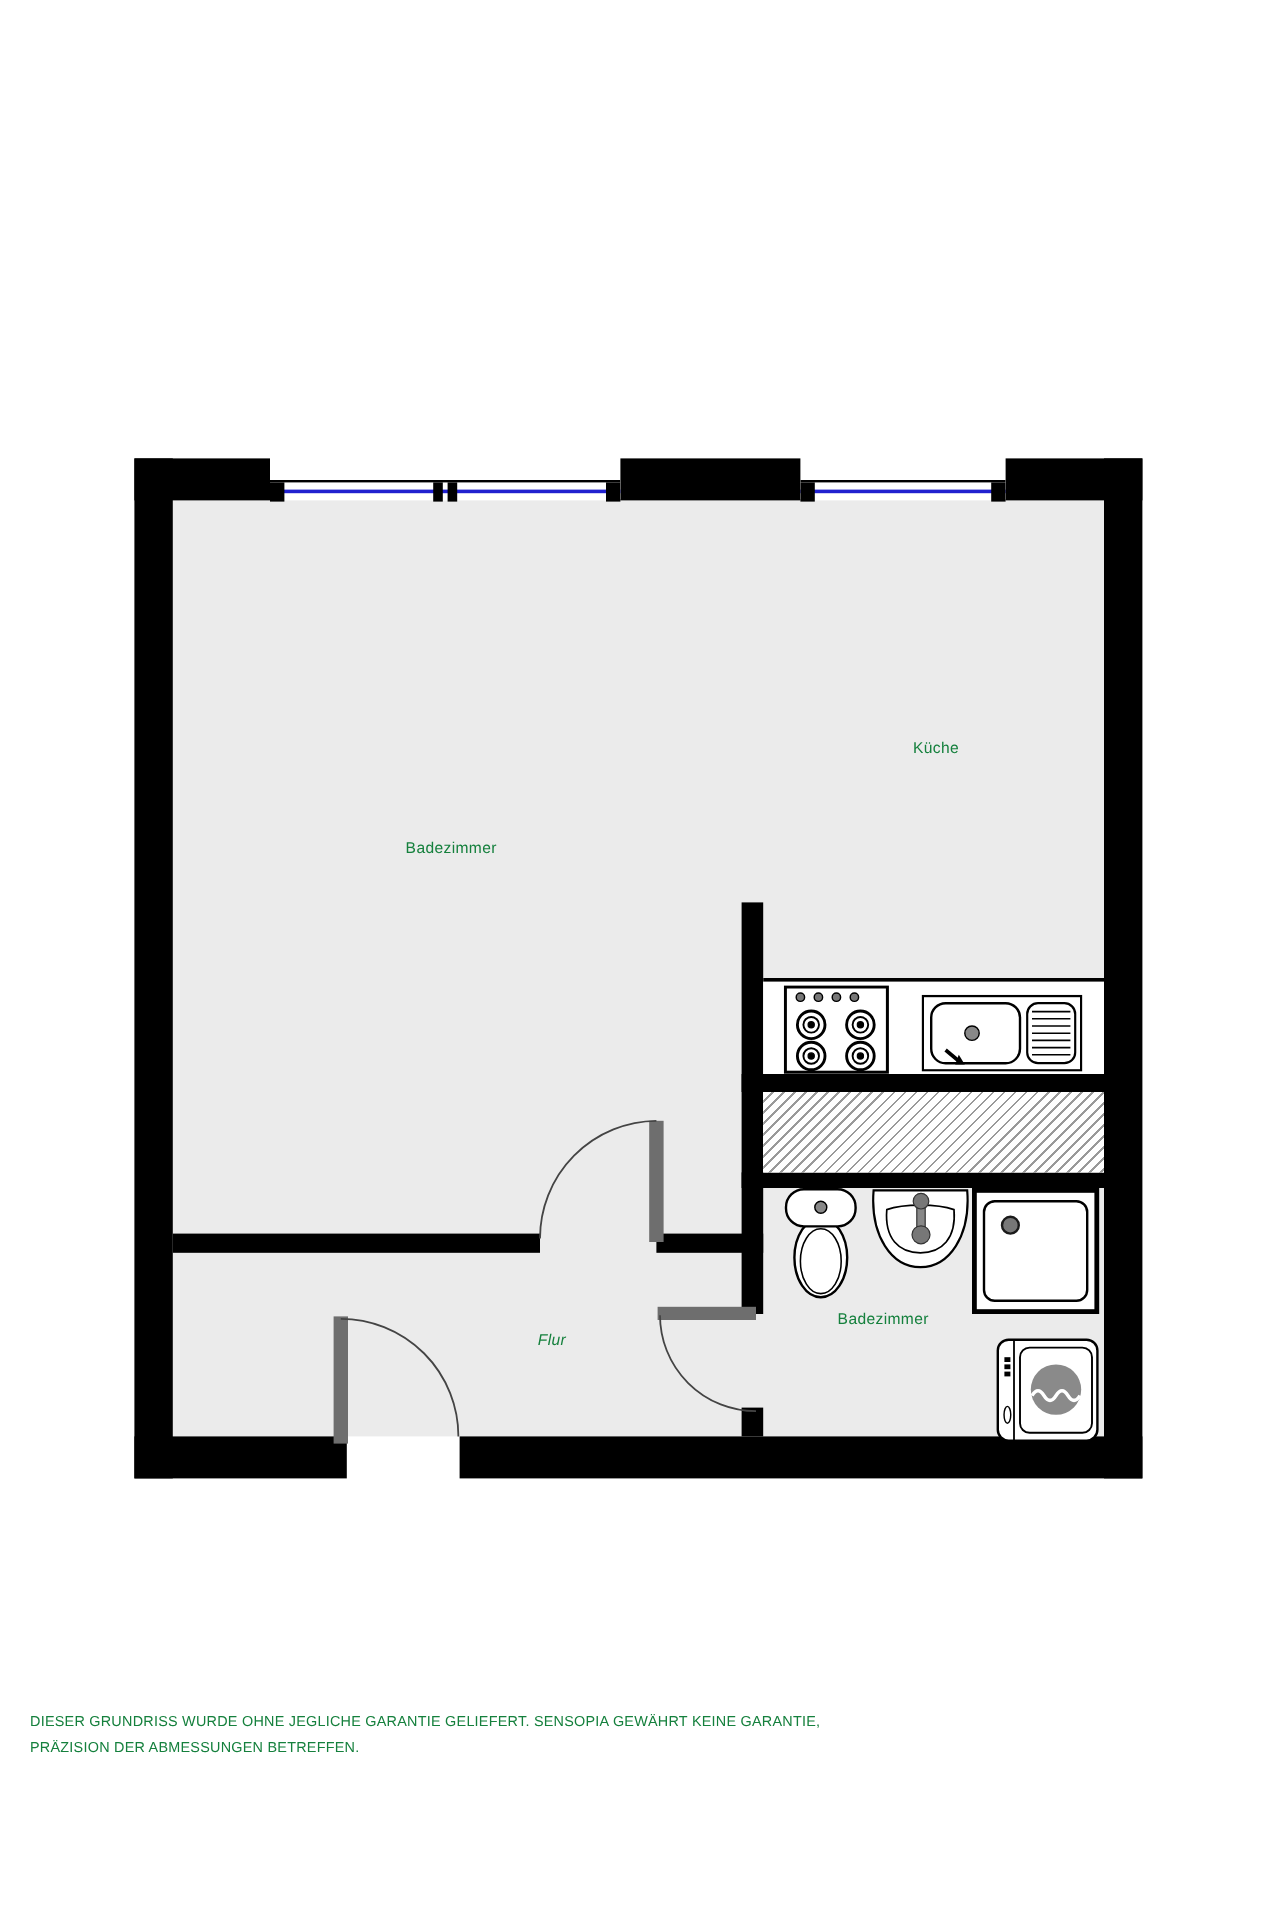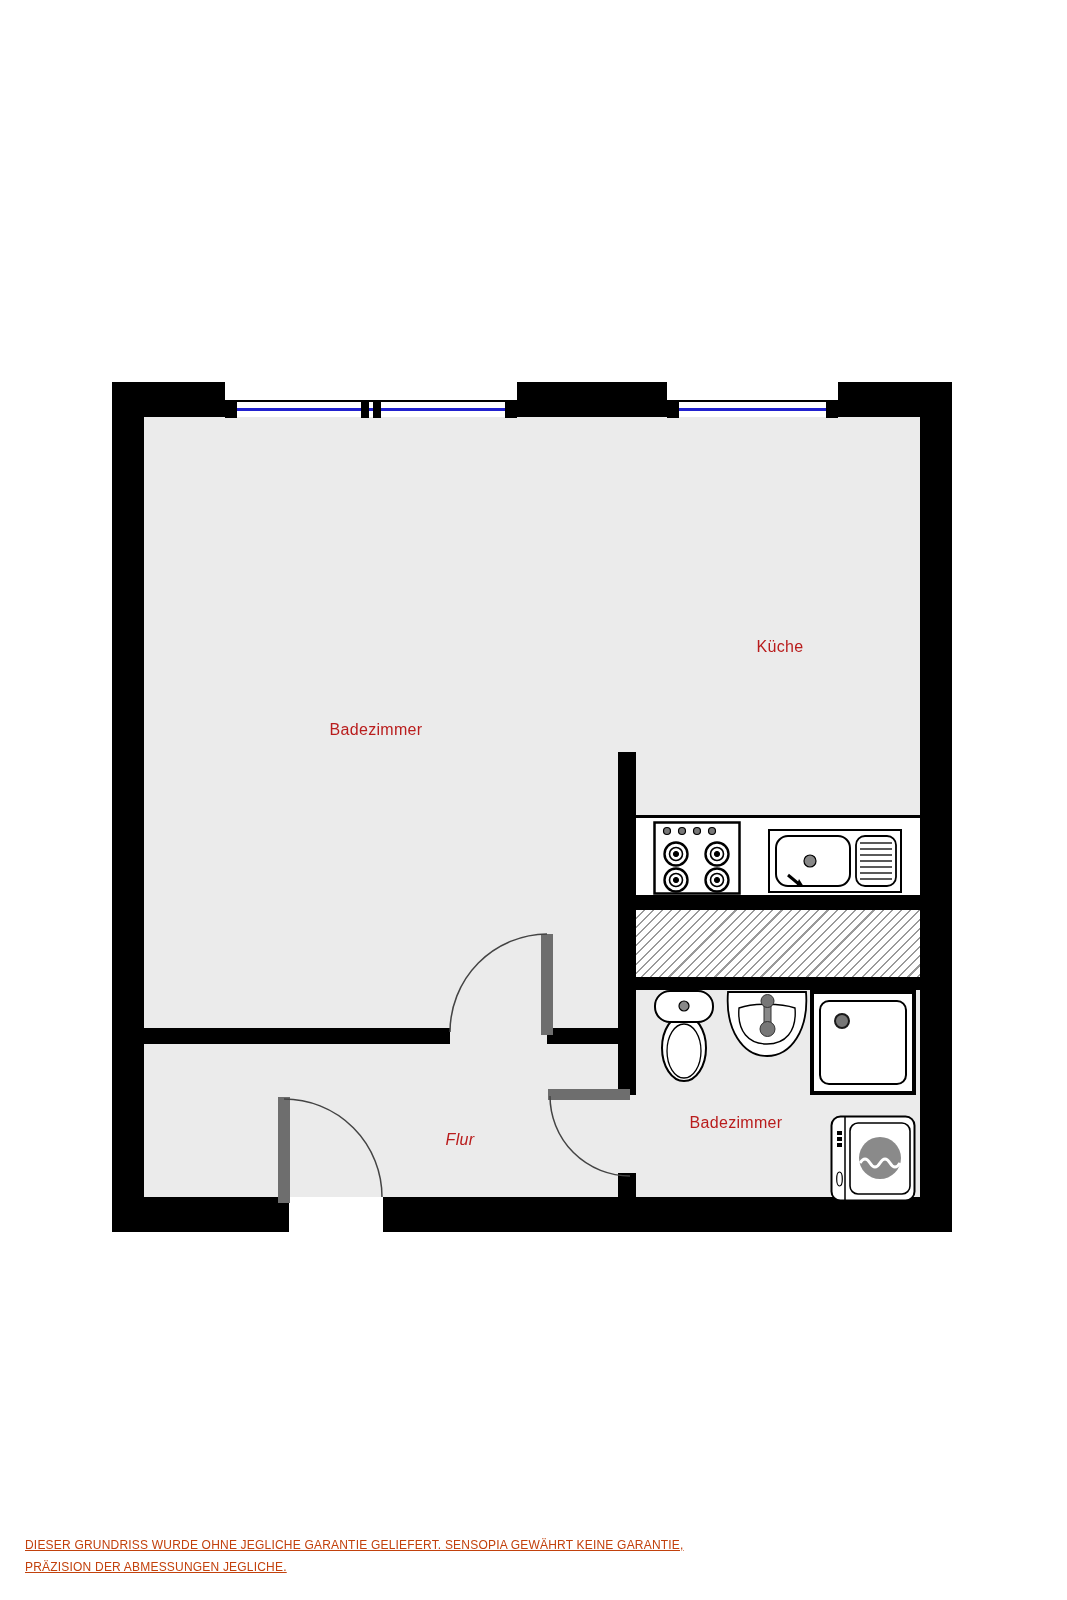--- a/index.html
+++ b/index.html
@@ -1,32 +1,32 @@
 <!DOCTYPE html>
 <html><head>
 <meta charset="utf-8">
 <style>
   html,body{margin:0;padding:0;background:#ffffff;}
   body{width:1067px;height:1600px;position:relative;font-family:"Liberation Sans",sans-serif;}
   .abs{position:absolute;}
   .wall{position:absolute;background:#000;}
   .floor{position:absolute;background:#ebebeb;}
-  .room-label{position:absolute;transform:translate(-50%,-50%);font-size:16px;color:#b91c1c;white-space:nowrap;letter-spacing:.3px;margin-top:24px;}
+  .room-label{position:absolute;transform:translate(-50%,-50%);font-size:13px;color:#15803d;white-space:nowrap;letter-spacing:.3px;}
   .window-band{position:absolute;background:#fff;border-top:2px solid #000;box-sizing:border-box;}
   .window-glass{position:absolute;left:0;top:6px;height:3px;width:100%;background:#2121cf;}
   .window-cap{position:absolute;top:0;width:12px;height:16px;background:#000;}
   .window-mullion{position:absolute;top:0;width:8px;height:16px;background:#000;}
   .door-leaf{position:absolute;background:#6e6e6e;}
   .counter{position:absolute;background:#fff;border-top:3px solid #000;box-sizing:border-box;}
   .hatch{position:absolute;background:#fff;background-image:repeating-linear-gradient(135deg,#fff 0 5px,#9a9a9a 5px 6.5px);}
   .shower{position:absolute;background:#fff;border:4px solid #000;box-sizing:border-box;}
   .shower-tray{position:absolute;left:5px;top:6px;right:5px;bottom:6px;border:2px solid #000;border-radius:10px;background:#fff;}
   .shower-drain{position:absolute;left:13px;top:11px;width:16px;height:16px;border:2px solid #1a1a1a;border-radius:50%;background:#777;box-sizing:border-box;}
   .arcs{position:absolute;left:0;top:0;pointer-events:none;}
-  .disclaimer{position:absolute;left:25px;top:1534px;color:#c2410c;font-size:12px;line-height:22px;letter-spacing:.2px;text-decoration:underline;}
+  .disclaimer{position:absolute;left:25px;top:1423px;color:#15803d;font-size:12px;line-height:22px;letter-spacing:.2px;}
   svg{display:block;}
 </style>
 </head>
 <body>
 
 <div class="abs" style="left:0;top:0;width:1067px;height:1600px;">
 
   <div class="floor" style="left:144px;top:417px;width:776px;height:780px;"></div>
 
   <div class="wall" style="left:112px;top:382px;width:32px;height:850px;"></div>
@@ -146,14 +146,14 @@
 
   <div class="room-label" style="left:376px;top:706px;">Badezimmer</div>
   <div class="room-label" style="left:780px;top:623px;">Küche</div>
   <div class="room-label" style="left:460px;top:1116px;font-style:italic;">Flur</div>
   <div class="room-label" style="left:736px;top:1099px;">Badezimmer</div>
 
 </div>
 
 <div class="disclaimer">
   <div>DIESER GRUNDRISS WURDE OHNE JEGLICHE GARANTIE GELIEFERT. SENSOPIA GEWÄHRT KEINE GARANTIE,</div>
-  <div>PRÄZISION DER ABMESSUNGEN JEGLICHE.</div>
+  <div>PRÄZISION DER ABMESSUNGEN BETREFFEN.</div>
 </div>
 
 </body></html>

